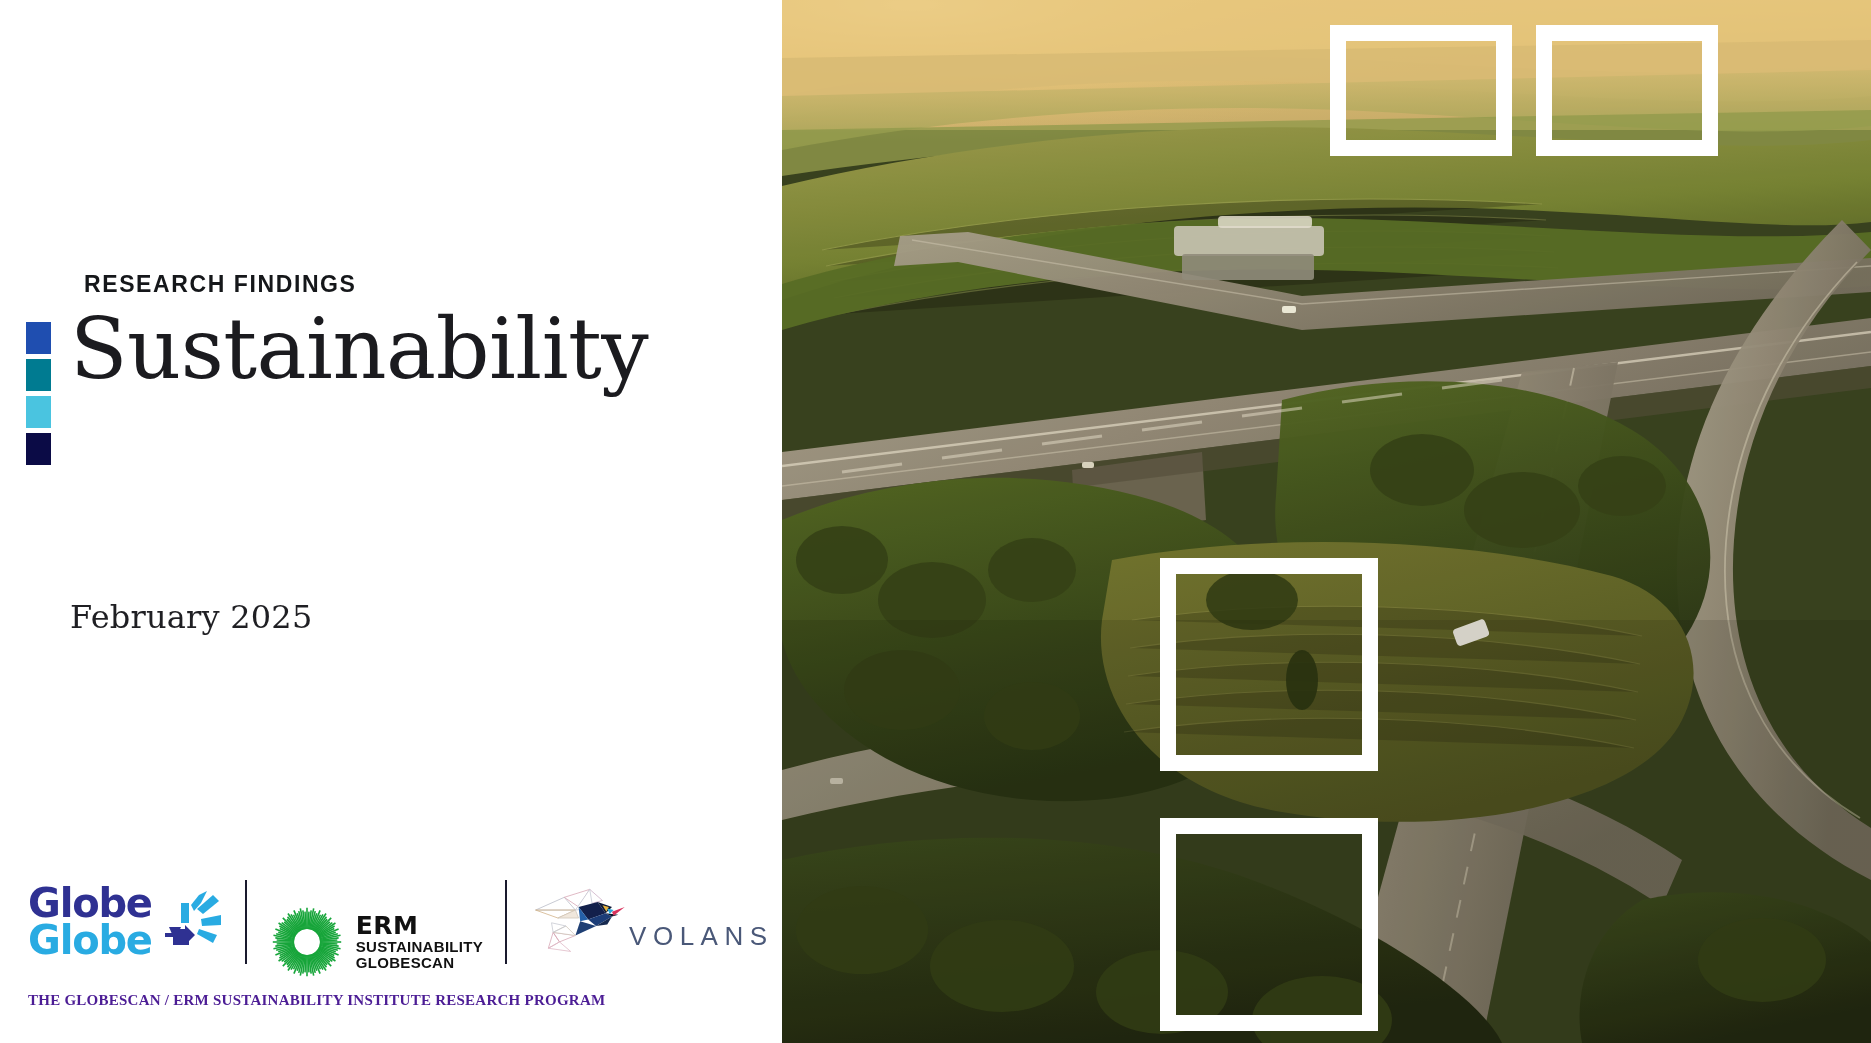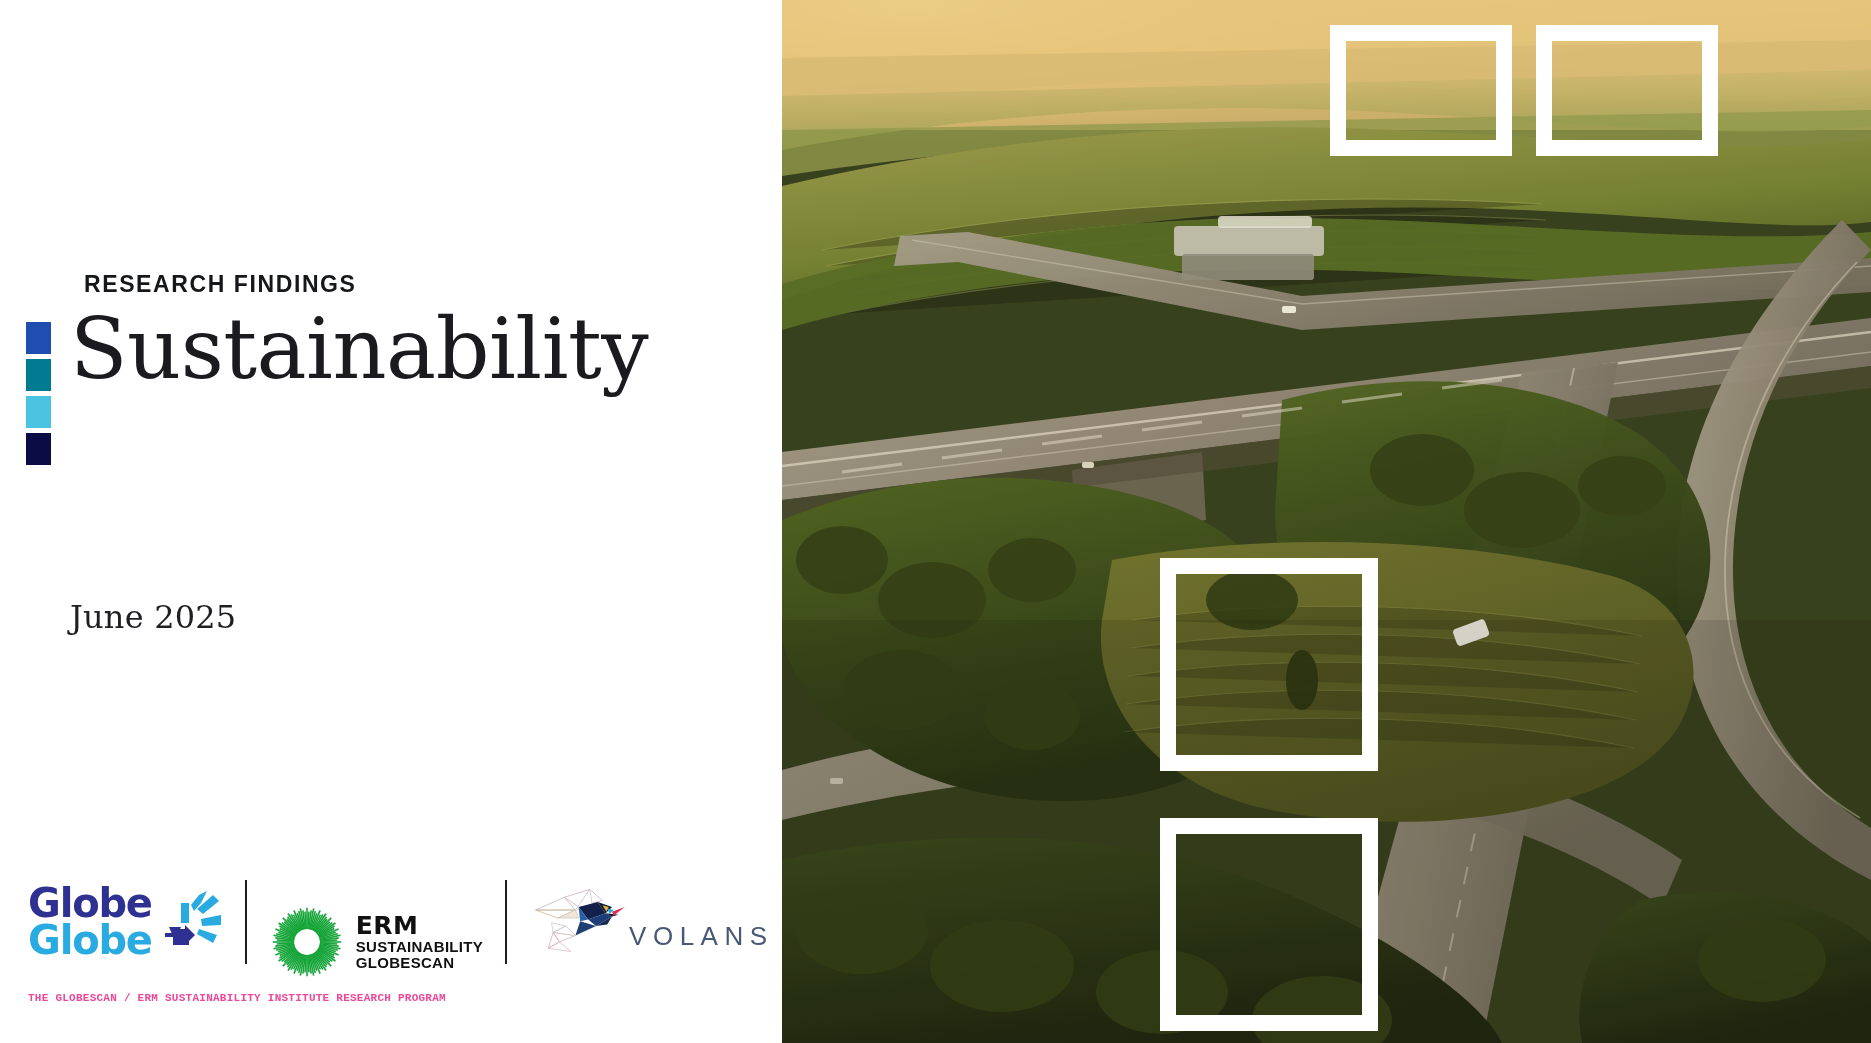--- a/index.html
+++ b/index.html
@@ -99,23 +99,23 @@
   #volans-logo { display:flex; align-items:center; }
   #volans-bird { width:96px; height:78px; flex:none; }
   #volans-word {
     font-family:"Liberation Sans", sans-serif;
     font-size:26px; font-weight:400; color:#4a5878;
     letter-spacing:6.5px; margin-left:4px;margin-top:29px;
   }
 
   #footer-tagline {
     position:absolute; left:28px; top:992px;
-    font-family:Liberation Mono, monospace;
-    font-size:11px; font-weight:700;
-    letter-spacing:0.25px; color:#ec4899; white-space:nowrap;
+    font-family:Liberation Serif, serif;
+    font-size:15px; font-weight:700;
+    letter-spacing:0.25px; color:#4c1d95; white-space:nowrap;
   }
 
   
   #photo-panel {
     position:absolute; left:782px; top:0;
     width:1089px; height:1043px; overflow:hidden;
     background:#2d3a1b;
   }
   #photo-svg { position:absolute; inset:0; width:100%; height:100%; display:block; }
 
@@ -140,21 +140,21 @@
       <span class="swatch" style="background:#1f4eb0"></span>
       <span class="swatch" style="background:#007b91"></span>
       <span class="swatch" style="background:#4ac4e0"></span>
       <span class="swatch" style="background:#0b0b46"></span>
     </div>
 
     <div id="title-block">
       <div class="title-line">Sustainability</div>
     </div>
 
-    <div id="date-line">June 2025</div>
+    <div id="date-line">February 2025</div>
 
     <div id="logo-row">
 
       <div class="logo-cell">
         <div id="globescan-logo">
           <div id="gs-words">
             <span id="gs-globe">Globe</span>
             <span id="gs-scan">Globe</span>
           </div>
           <span id="gs-burst">

